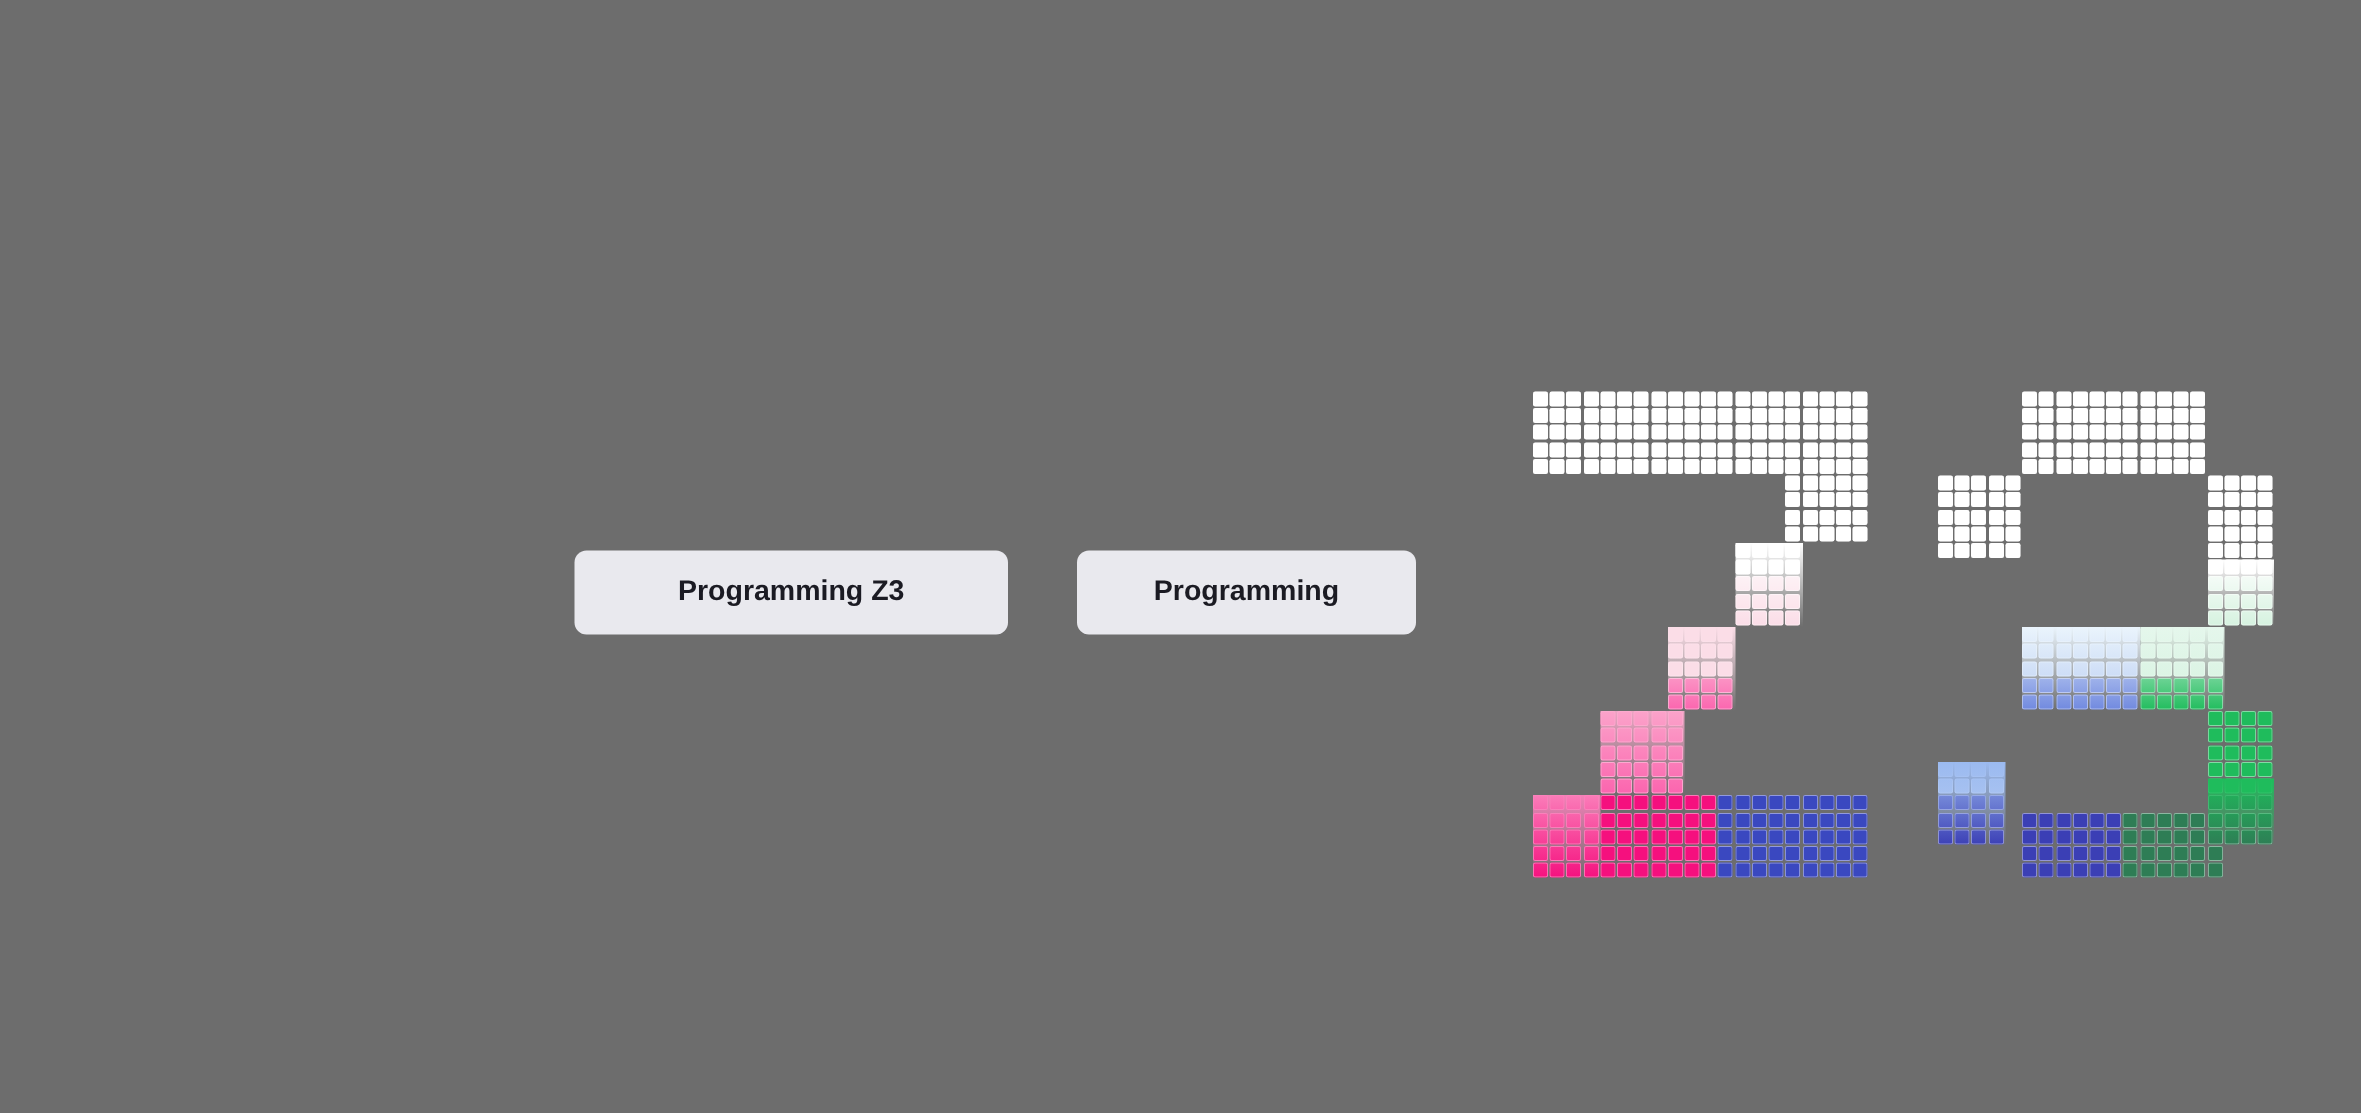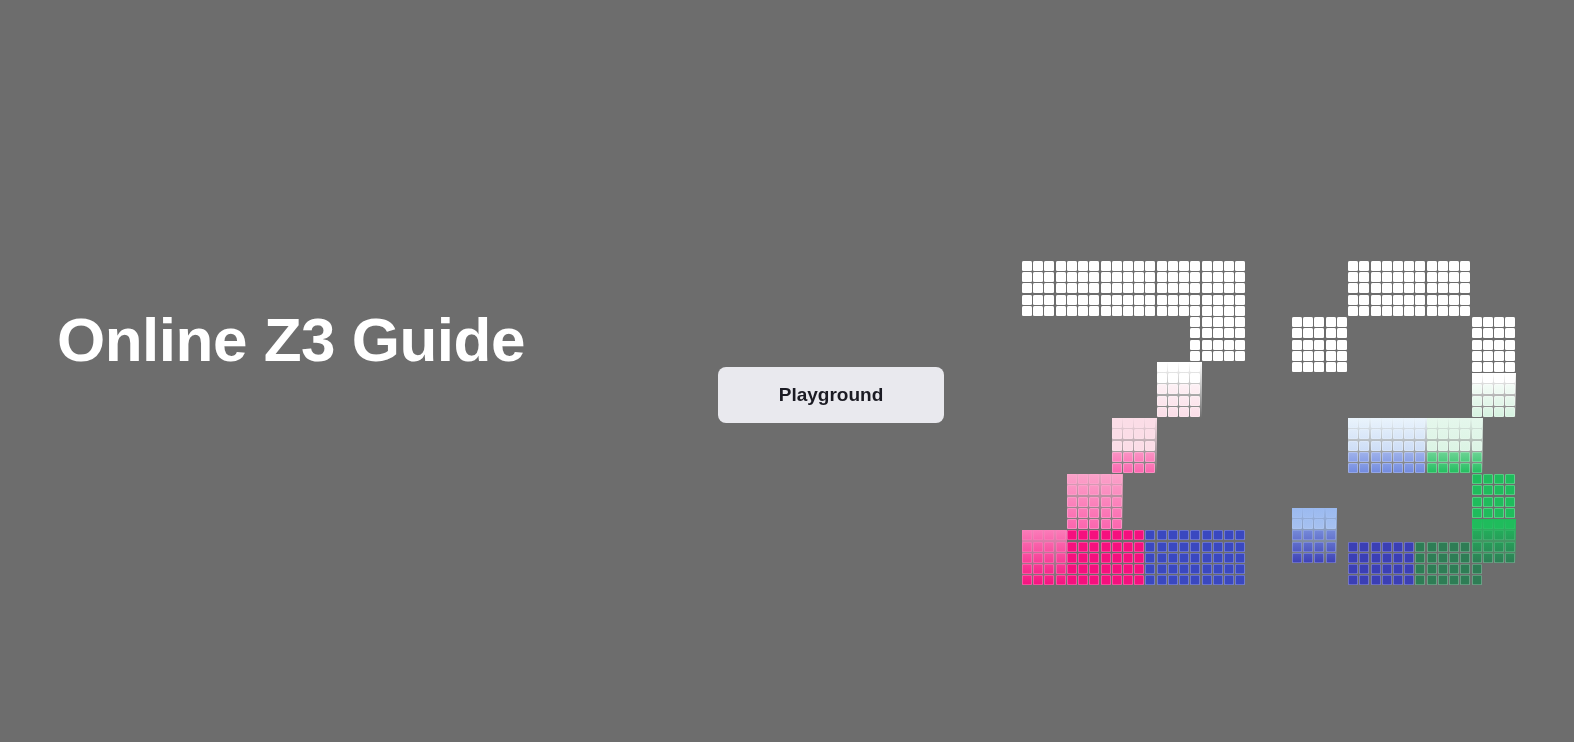--- a/index.html
+++ b/index.html
@@ -40,25 +40,25 @@
   .cell{
     position:absolute;width:10px;height:10px;border-radius:1.5px;
     box-shadow:0 0 0 0.6px rgba(255,255,255,.45) inset;
   }
 </style>
 </head>
 <body>
 
 <div id="page">
 
-  <h1 id="hero-title">Online Z3 Guide</h1>
-
-
-
-  <button class="nav-btn" id="btn-playground">Playground</button>
+
+
+  <button class="nav-btn" id="btn-prog">Programming Z3</button>
+
+  <button class="nav-btn" id="btn-playground">Programming</button>
 
   <div id="logo">
     <div class="glyph" id="glyph-z" style="left: 0px;">
         <div class="cell" style="left: 0px; top: 0px; width: 10px; height: 10px; background: rgb(255, 255, 255);"></div>
         <div class="cell" style="left: 0px; top: 11.22px; width: 10px; height: 10px; background: rgb(255, 255, 255);"></div>
         <div class="cell" style="left: 0px; top: 22.44px; width: 10px; height: 10px; background: rgb(255, 255, 255);"></div>
         <div class="cell" style="left: 0px; top: 33.66px; width: 10px; height: 10px; background: rgb(255, 255, 255);"></div>
         <div class="cell" style="left: 0px; top: 44.88px; width: 10px; height: 10px; background: rgb(255, 255, 255);"></div>
         <div class="cell" style="left: 11.22px; top: 0px; width: 10px; height: 10px; background: rgb(255, 255, 255);"></div>
         <div class="cell" style="left: 11.22px; top: 11.22px; width: 10px; height: 10px; background: rgb(255, 255, 255);"></div>

